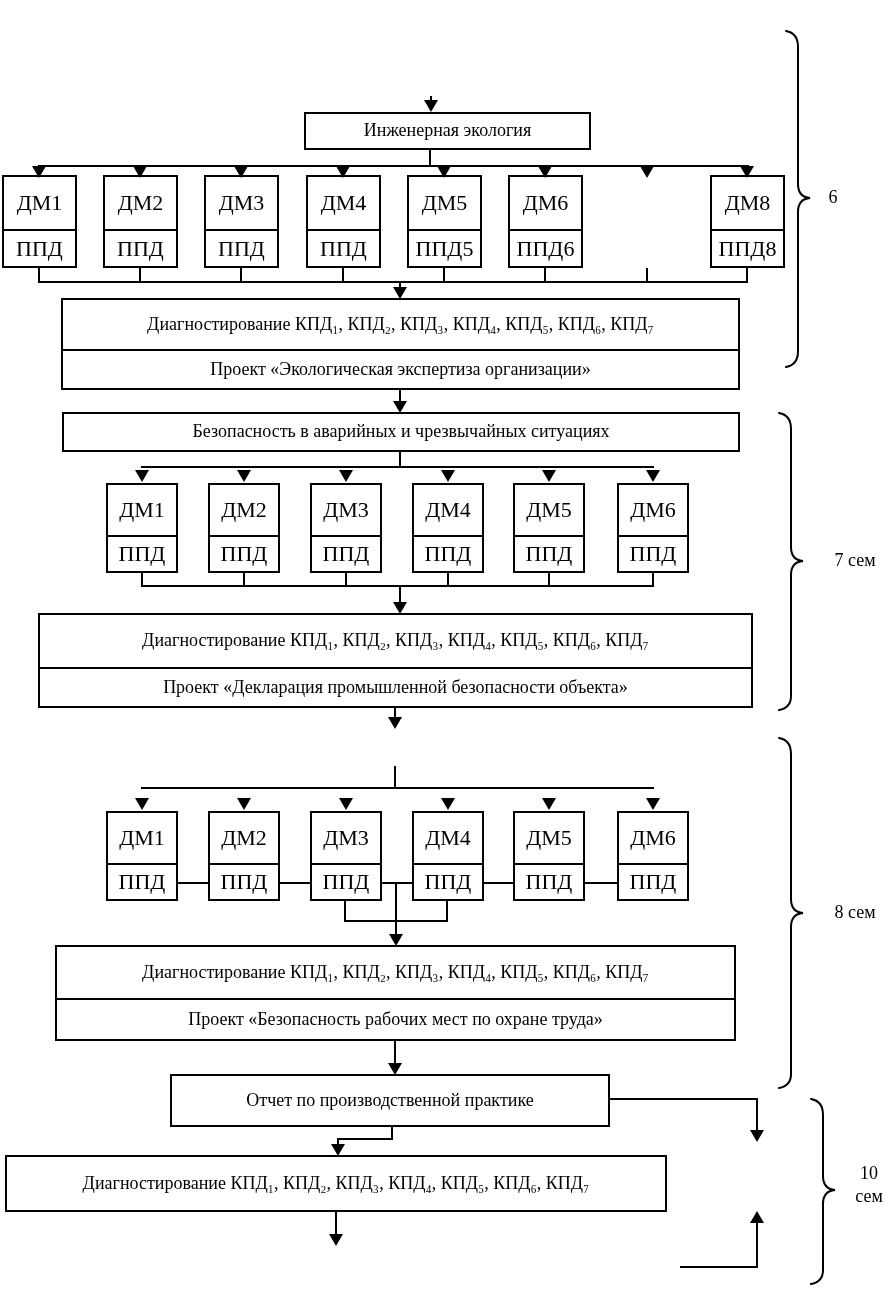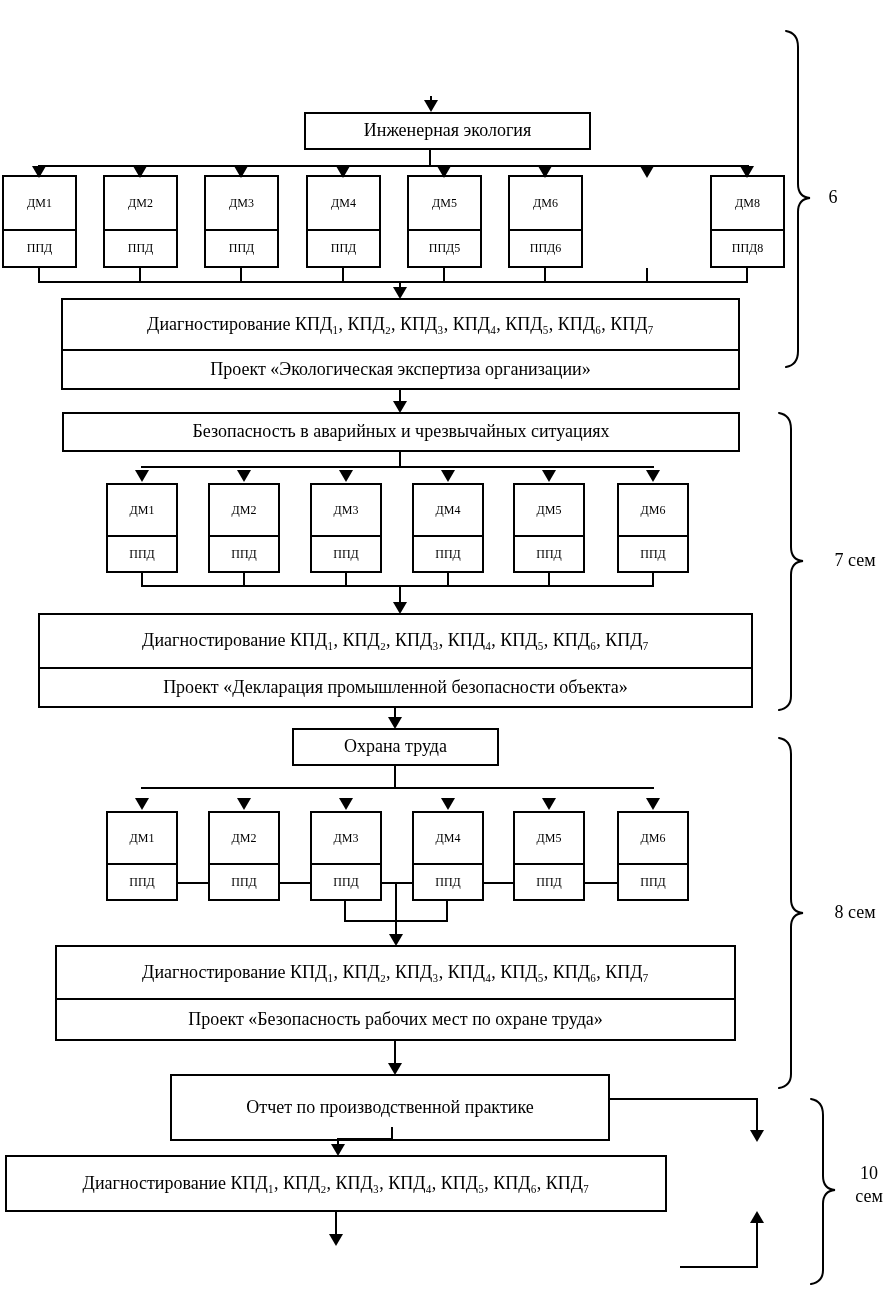--- a/index.html
+++ b/index.html
@@ -6,21 +6,21 @@
   .stage{position:relative;width:895px;height:1294px;background:#ffffff;
          font-family:"Liberation Serif","DejaVu Serif",serif;color:#000;}
   .box{position:absolute;box-sizing:border-box;border:2px solid #000;background:#fff;
        display:flex;align-items:center;justify-content:center;text-align:center;
        font-size:18px;line-height:1.3;white-space:pre-line;padding:2px 8px;}
   .split{position:absolute;box-sizing:border-box;border:2px solid #000;background:#fff;
          display:flex;flex-direction:column;font-size:18px;text-align:center;}
   .split .sec{display:flex;align-items:center;justify-content:center;padding:0 6px;}
   .split .sec.first{border-bottom:2px solid #000;}
   .module{position:absolute;box-sizing:border-box;border:2px solid #000;background:#fff;
-          display:flex;flex-direction:column;font-size:12px;text-align:center;}
+          display:flex;flex-direction:column;font-size:22px;text-align:center;}
   .module .dm{flex:55;border-bottom:2px solid #000;display:flex;align-items:center;justify-content:center;}
   .module .ppd{flex:37;display:flex;align-items:center;justify-content:center;}
   .line{position:absolute;background:#000;}
   .ad{position:absolute;width:0;height:0;border-left:7px solid transparent;
       border-right:7px solid transparent;border-top:12px solid #000;}
   .au{position:absolute;width:0;height:0;border-left:7px solid transparent;
       border-right:7px solid transparent;border-bottom:12px solid #000;}
   .semlabel{position:absolute;font-size:18px;text-align:center;white-space:pre-line;line-height:1.3;}
   svg.braces{position:absolute;left:0;top:0;pointer-events:none;}
 </style>
@@ -91,21 +91,20 @@
   <div class="module" style="left:617px;top:483px;width:72px;height:90px">
     <div class="dm">ДМ6</div>
     <div class="ppd">ППД</div>
   </div>
 
   <div class="split" style="left:38px;top:613px;width:715px;height:95px">
     <div class="sec first" style="flex:55">Диагностирование КПД₁, КПД₂, КПД₃, КПД₄, КПД₅, КПД₆, КПД₇</div>
     <div class="sec" style="flex:40">Проект «Декларация промышленной безопасности объекта»</div>
   </div>
 
-  <div class="box" style="left:292px;top:728px;width:207px;height:38px">Охрана труда</div>
 
   <div class="module" style="left:106px;top:811px;width:72px;height:90px">
     <div class="dm">ДМ1</div>
     <div class="ppd">ППД</div>
   </div>
   <div class="module" style="left:208px;top:811px;width:72px;height:90px">
     <div class="dm">ДМ2</div>
     <div class="ppd">ППД</div>
   </div>
   <div class="module" style="left:310px;top:811px;width:72px;height:90px">
@@ -123,21 +122,21 @@
   <div class="module" style="left:617px;top:811px;width:72px;height:90px">
     <div class="dm">ДМ6</div>
     <div class="ppd">ППД</div>
   </div>
 
   <div class="split" style="left:55px;top:945px;width:681px;height:96px">
     <div class="sec first" style="flex:54">Диагностирование КПД₁, КПД₂, КПД₃, КПД₄, КПД₅, КПД₆, КПД₇</div>
     <div class="sec" style="flex:42">Проект «Безопасность рабочих мест по охране труда»</div>
   </div>
 
-  <div class="box" style="left:170px;top:1074px;width:440px;height:67px">Отчет по производственной практике</div>
+  <div class="box" style="left:170px;top:1074px;width:440px;height:53px">Отчет по производственной практике</div>
 
   <div class="box" style="left:5px;top:1155px;width:662px;height:57px">Диагностирование КПД₁, КПД₂, КПД₃, КПД₄, КПД₅, КПД₆, КПД₇</div>
 
 
 
   <div class="semlabel" style="left:815px;top:186px;width:36px">6</div>
   <div class="semlabel" style="left:818px;top:549px;width:74px">7 сем</div>
   <div class="semlabel" style="left:818px;top:901px;width:74px">8 сем</div>
   <div class="semlabel" style="left:843px;top:1162px;width:52px">10
 сем</div>

